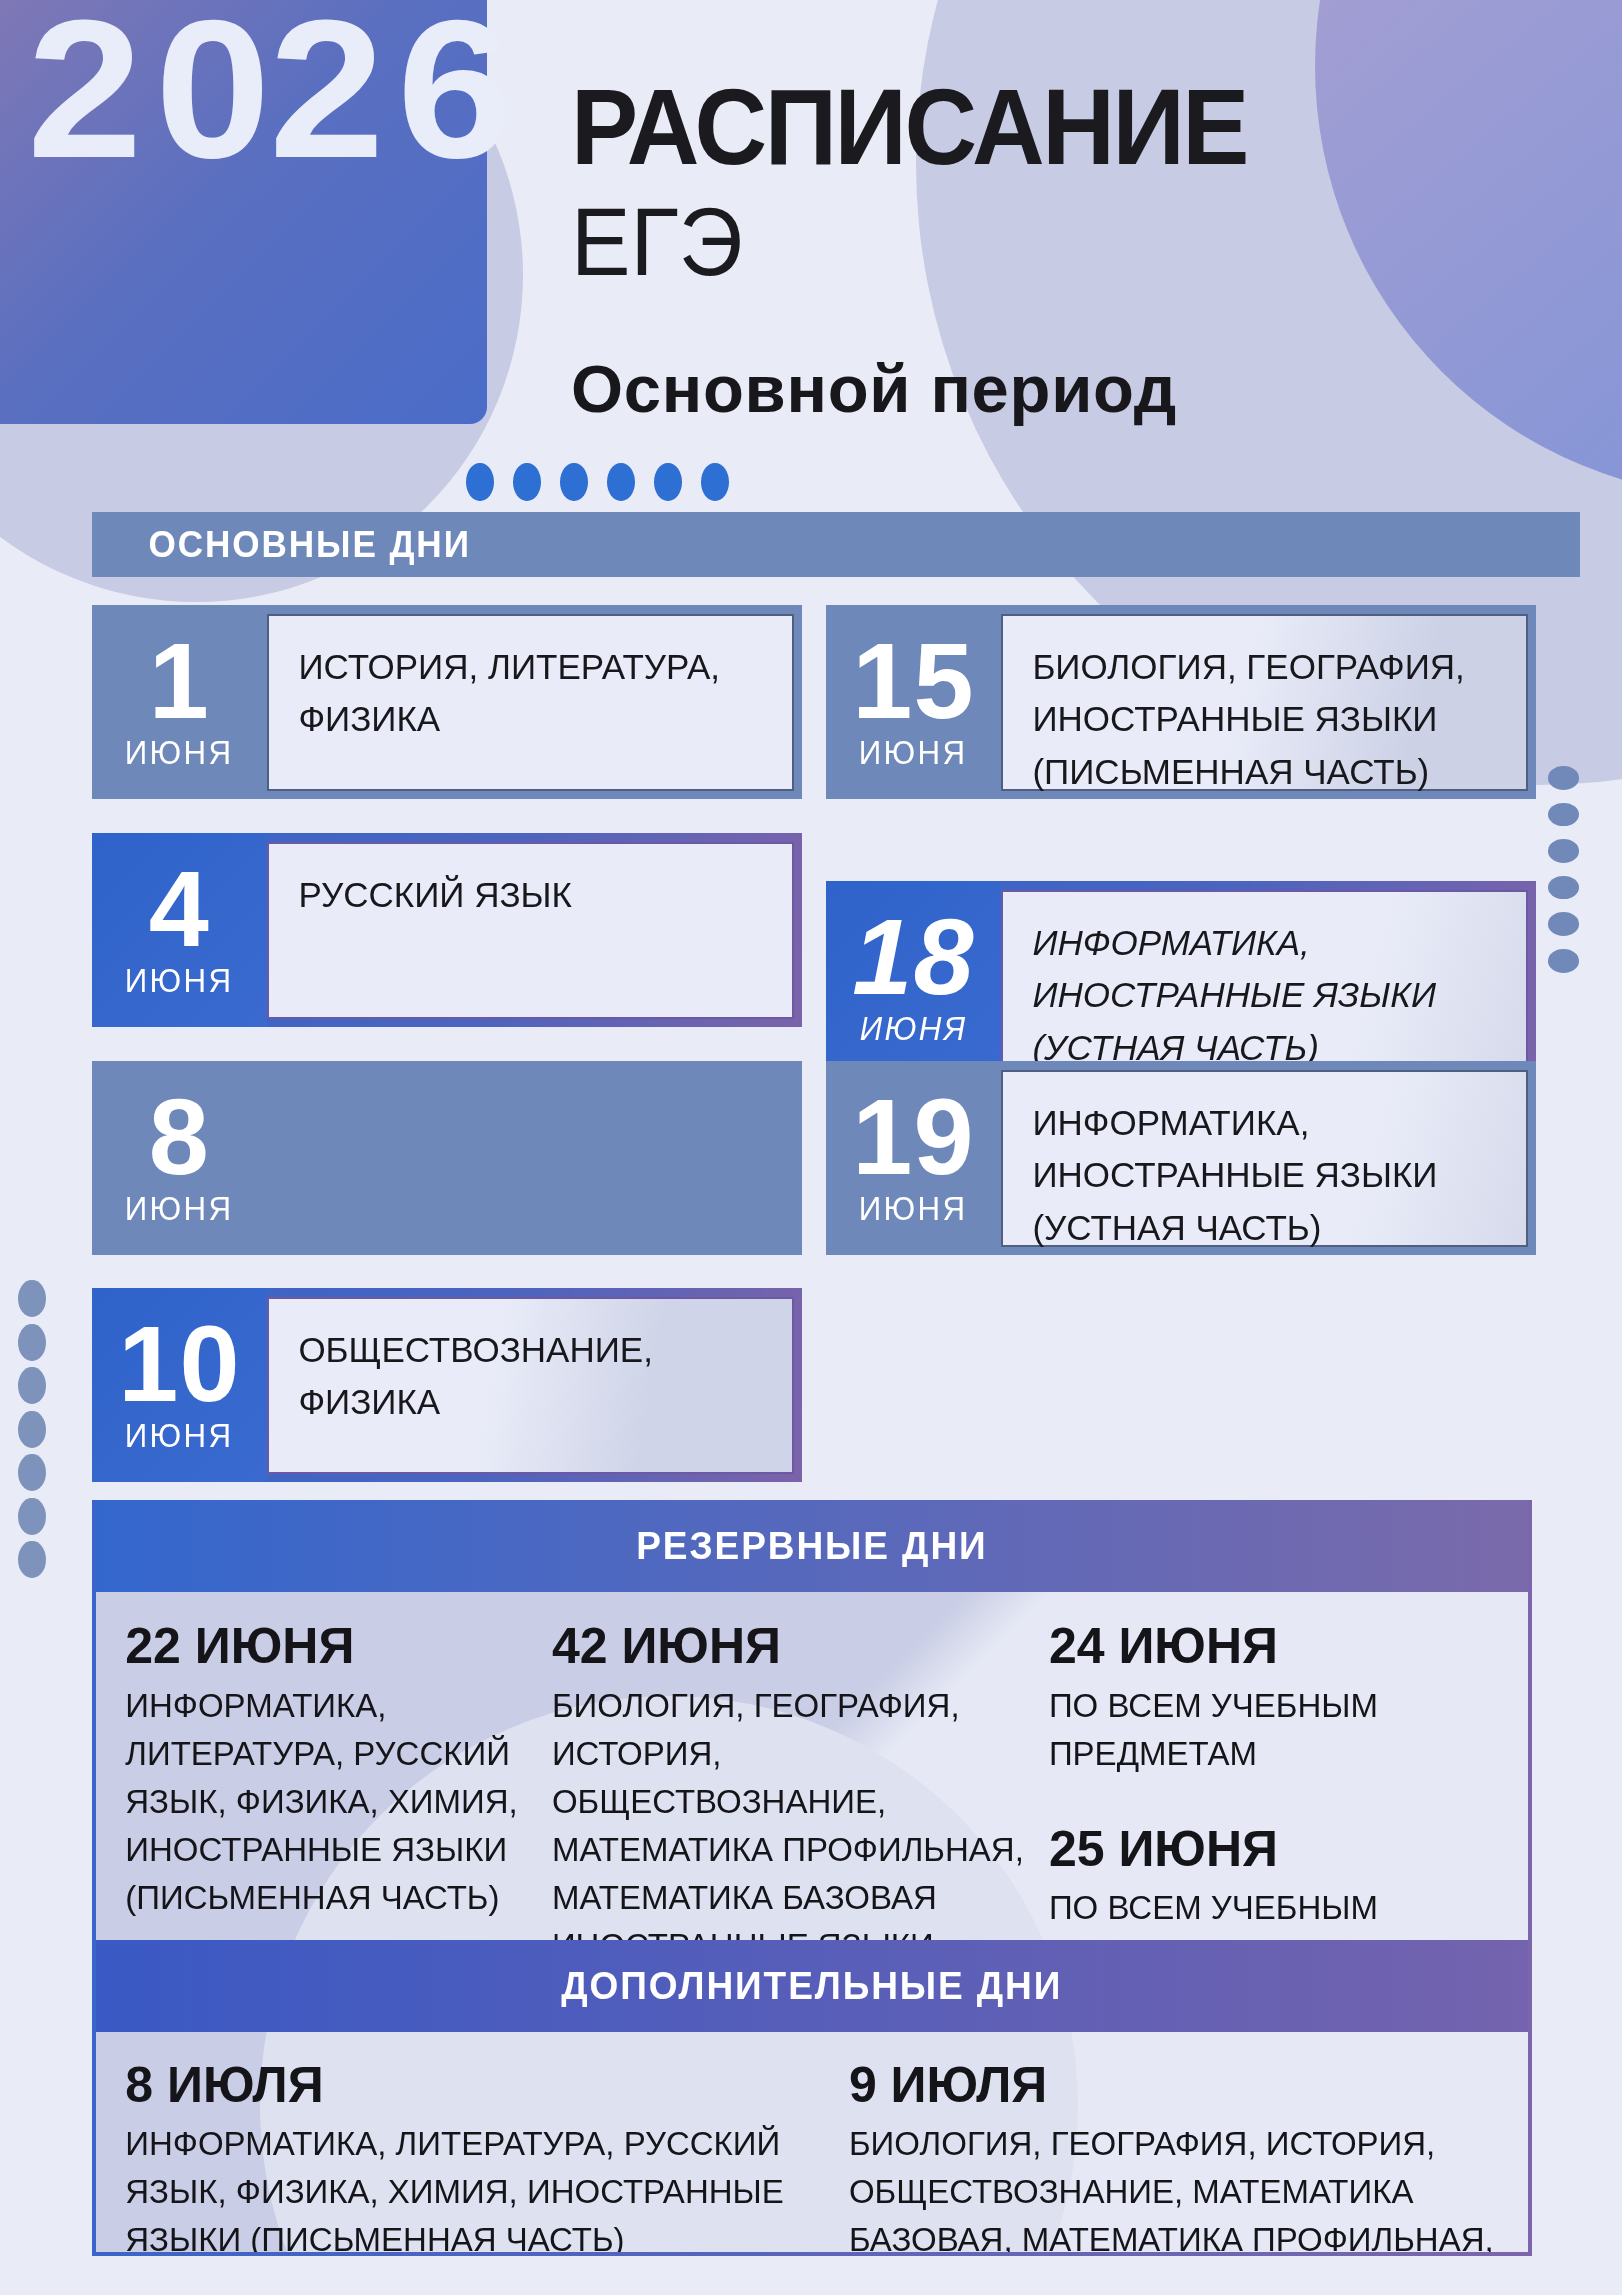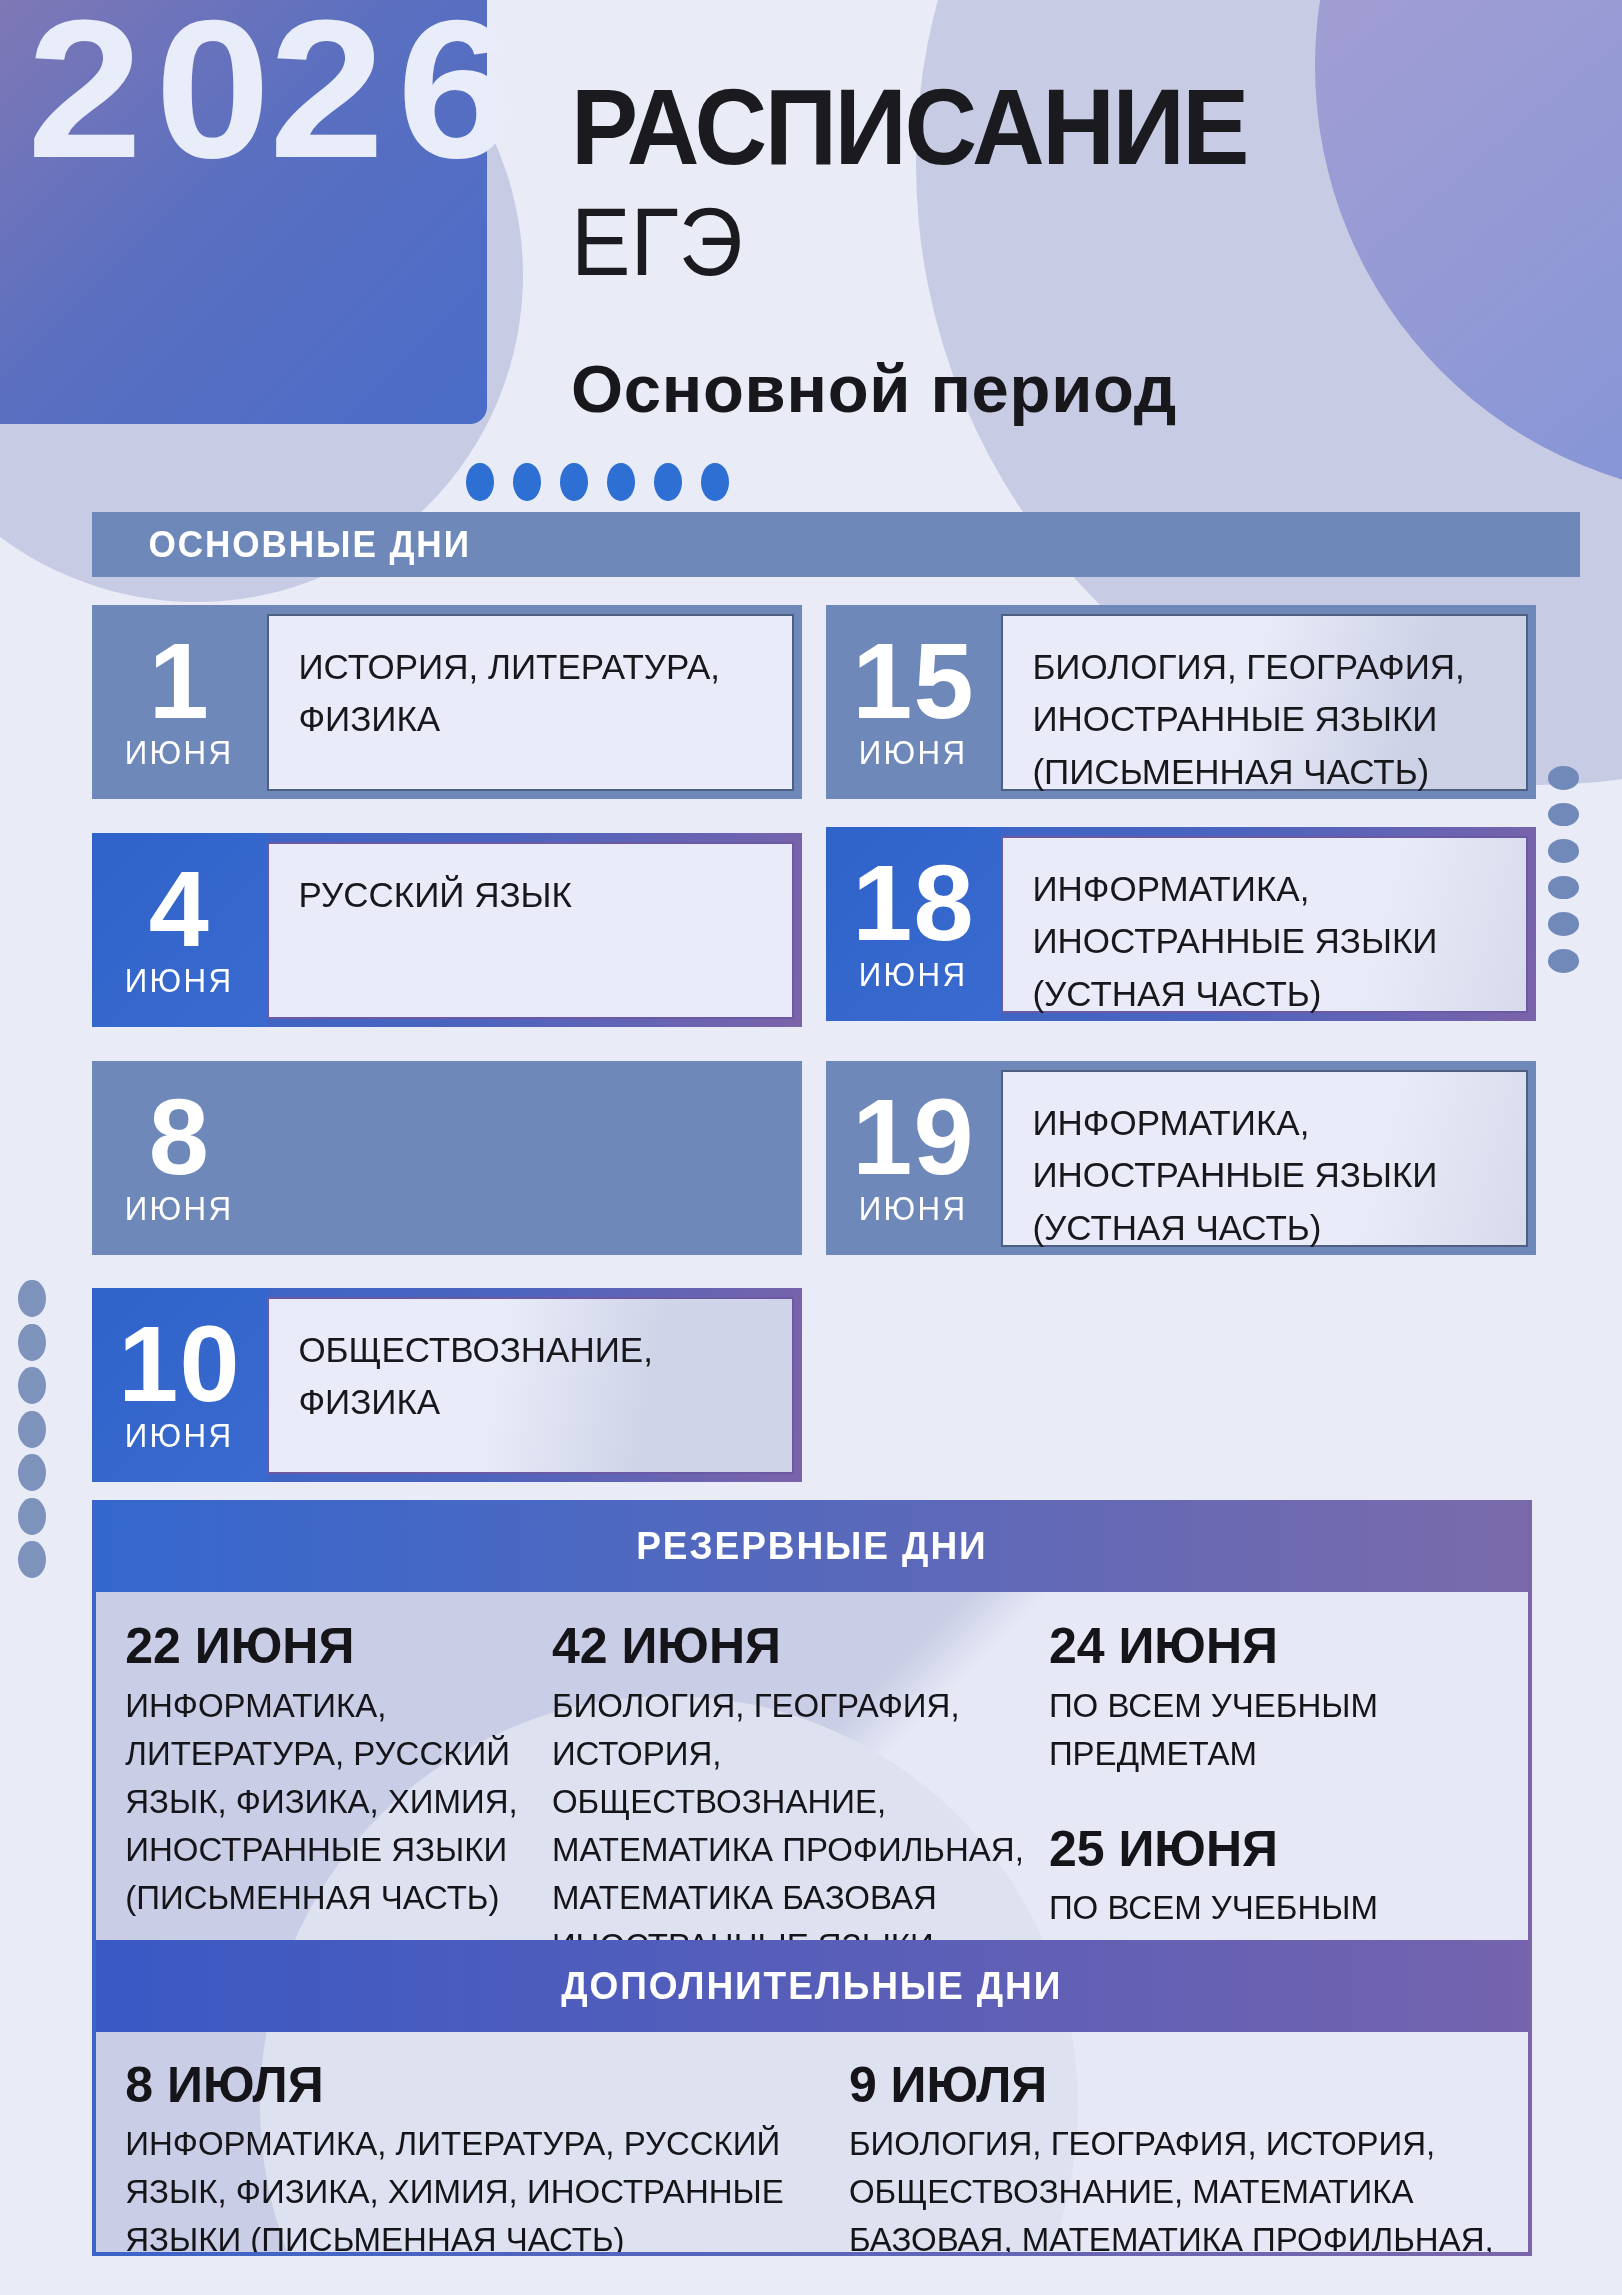--- a/index.html
+++ b/index.html
@@ -178,21 +178,21 @@
   </div>
 
   <div class="card royal" style="left:92px;top:833px;">
     <div class="date-tile">
       <div class="day">4</div>
       <div class="month">ИЮНЯ</div>
     </div>
     <div class="content">РУССКИЙ ЯЗЫК</div>
   </div>
 
-  <div class="card royal" style="left:826px;top:827px;">
+  <div class="card royal" style="left:826px;top:881px;font-style:italic;">
     <div class="date-tile">
       <div class="day">18</div>
       <div class="month">ИЮНЯ</div>
     </div>
     <div class="content shade-right-soft">ИНФОРМАТИКА, ИНОСТРАННЫЕ ЯЗЫКИ (УСТНАЯ ЧАСТЬ)</div>
   </div>
 
   <div class="card slate" style="left:92px;top:1061px;">
     <div class="date-tile">
       <div class="day">8</div>

